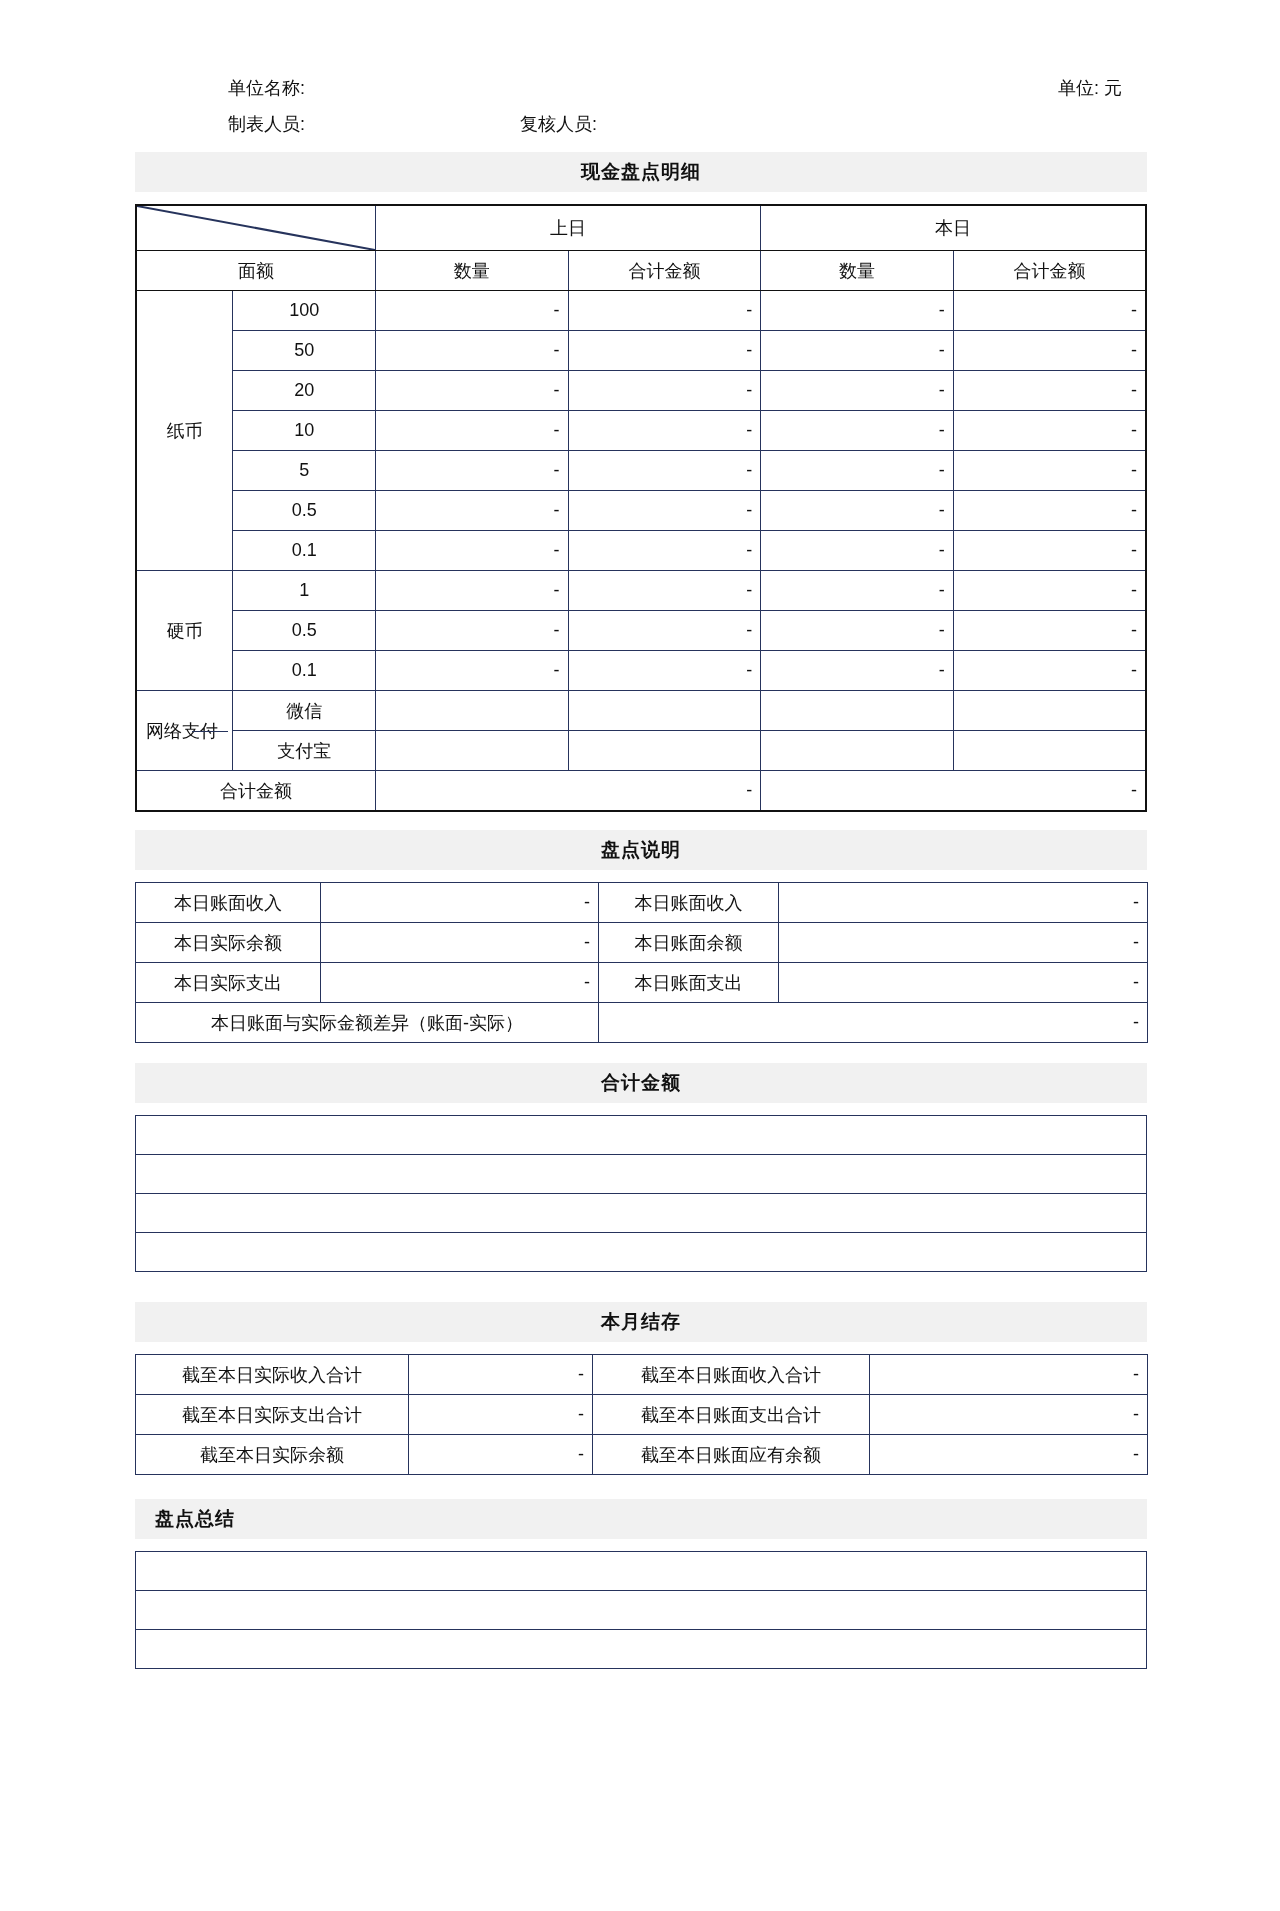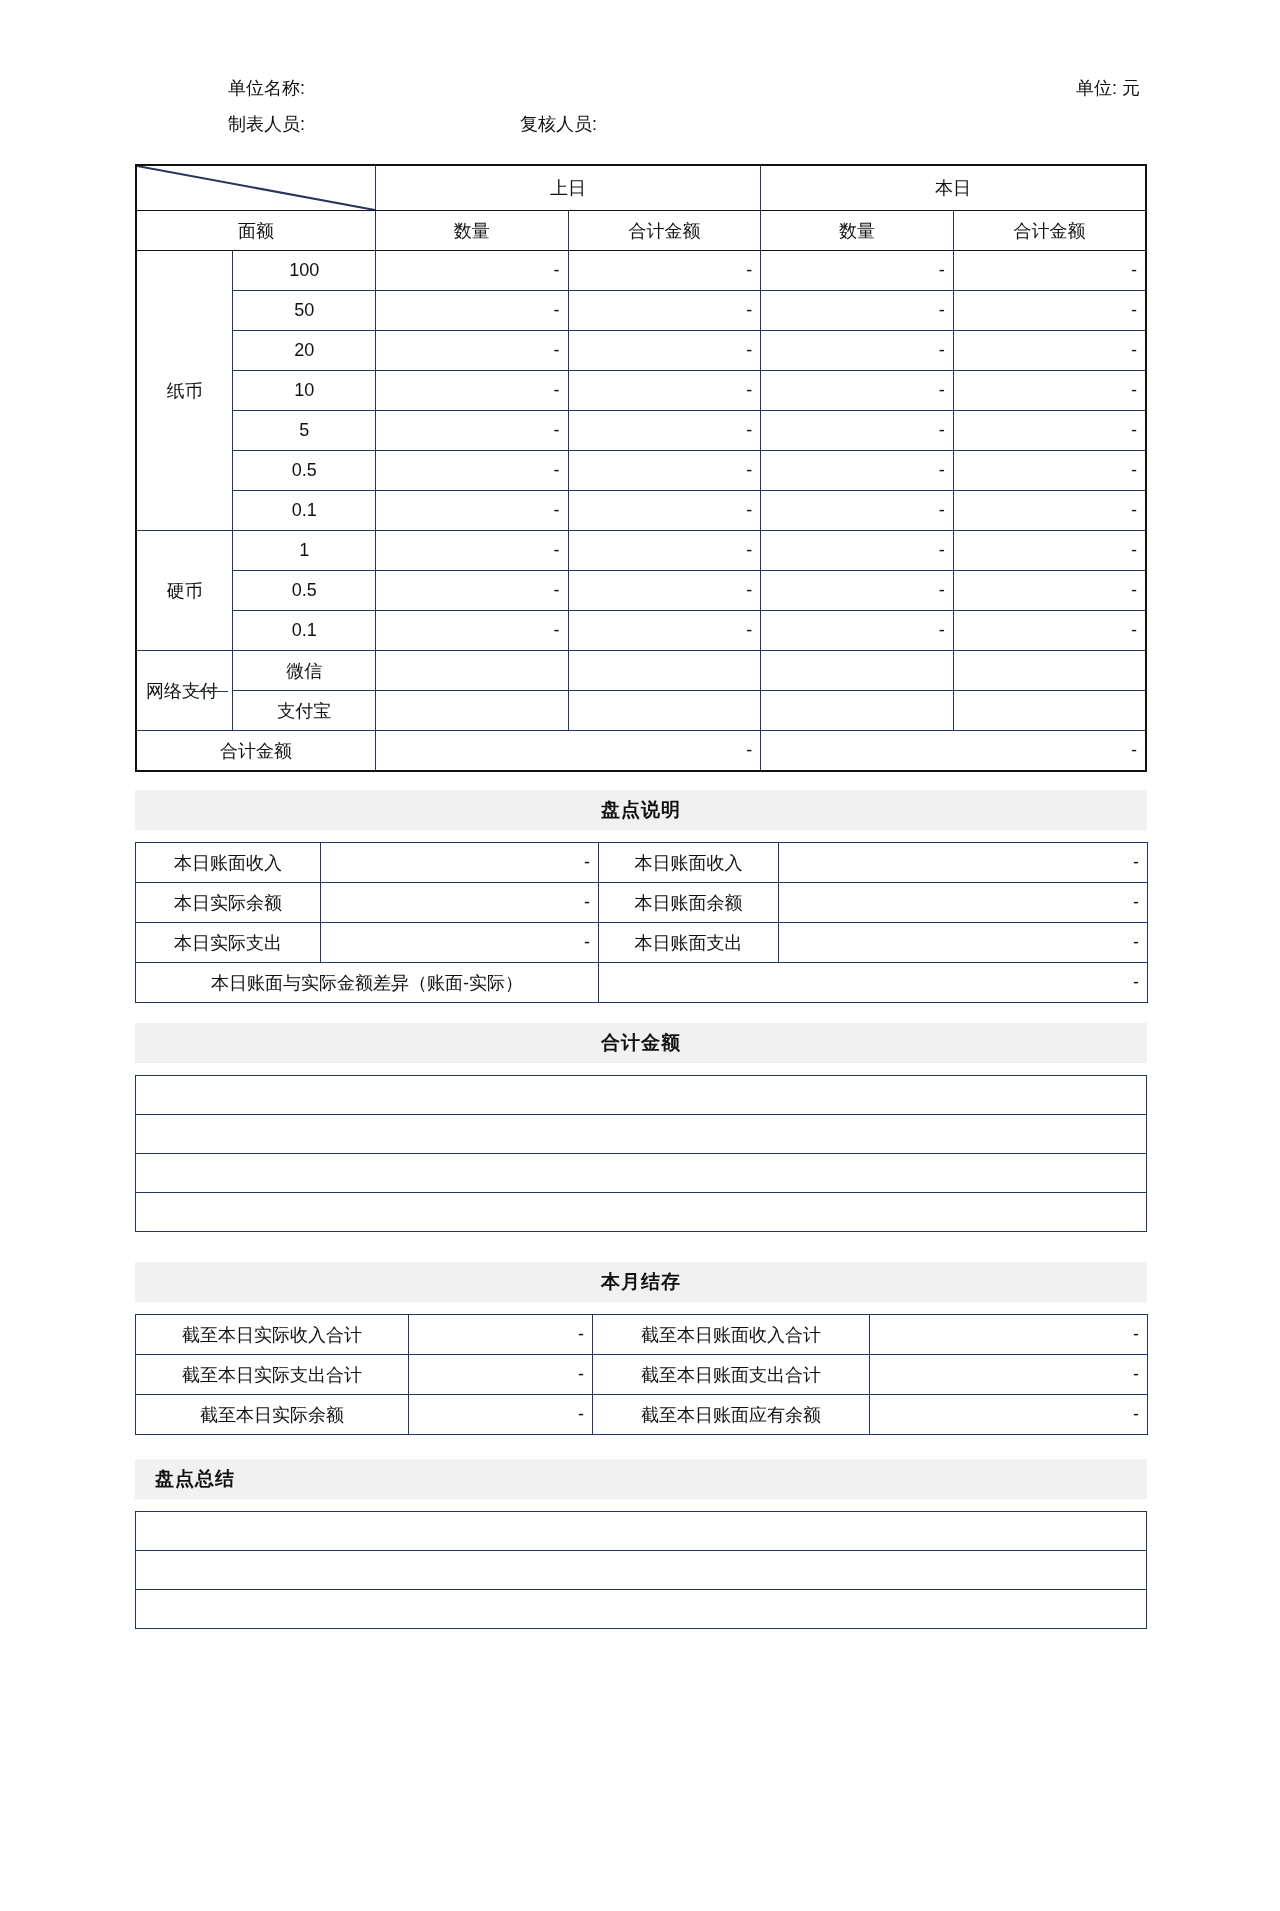--- a/index.html
+++ b/index.html
@@ -40,21 +40,21 @@
   
   .meta {
     height: 36px;
     line-height: 36px;
     font-size: 18px;
     position: relative;
     text-decoration: underline;
   }
   .meta .m-a { position: absolute; left: 93px; }
   .meta .m-b { position: absolute; left: 385px; text-align: right; }
-  .meta .m-c { position: absolute; right: 7px; margin-left: 28px; }
+  .meta .m-c { position: absolute; right: 25px; margin-left: 28px; }
 
   
   table {
     border-collapse: collapse;
     table-layout: fixed;
     width: 1012px;
     font-size: 18px;
   }
   td, th {
     border: 1.5px solid #26335c;
@@ -130,20 +130,21 @@
     <span class="m-a">单位名称:</span>
     <span class="m-c">单位: 元</span>
   </div>
   <div class="meta">
     <span class="m-a">制表人员:</span>
     <span class="m-b">复核人员:</span>
   </div>
 
   <div class="gap-10"></div>
 
+  <div class="band">现金盘点明细</div>
 
   <div class="gap-12"></div>
 
   <table class="cash">
     <colgroup>
       <col style="width:93px">
       <col style="width:137px">
       <col style="width:185px">
       <col style="width:185px">
       <col style="width:185px">

